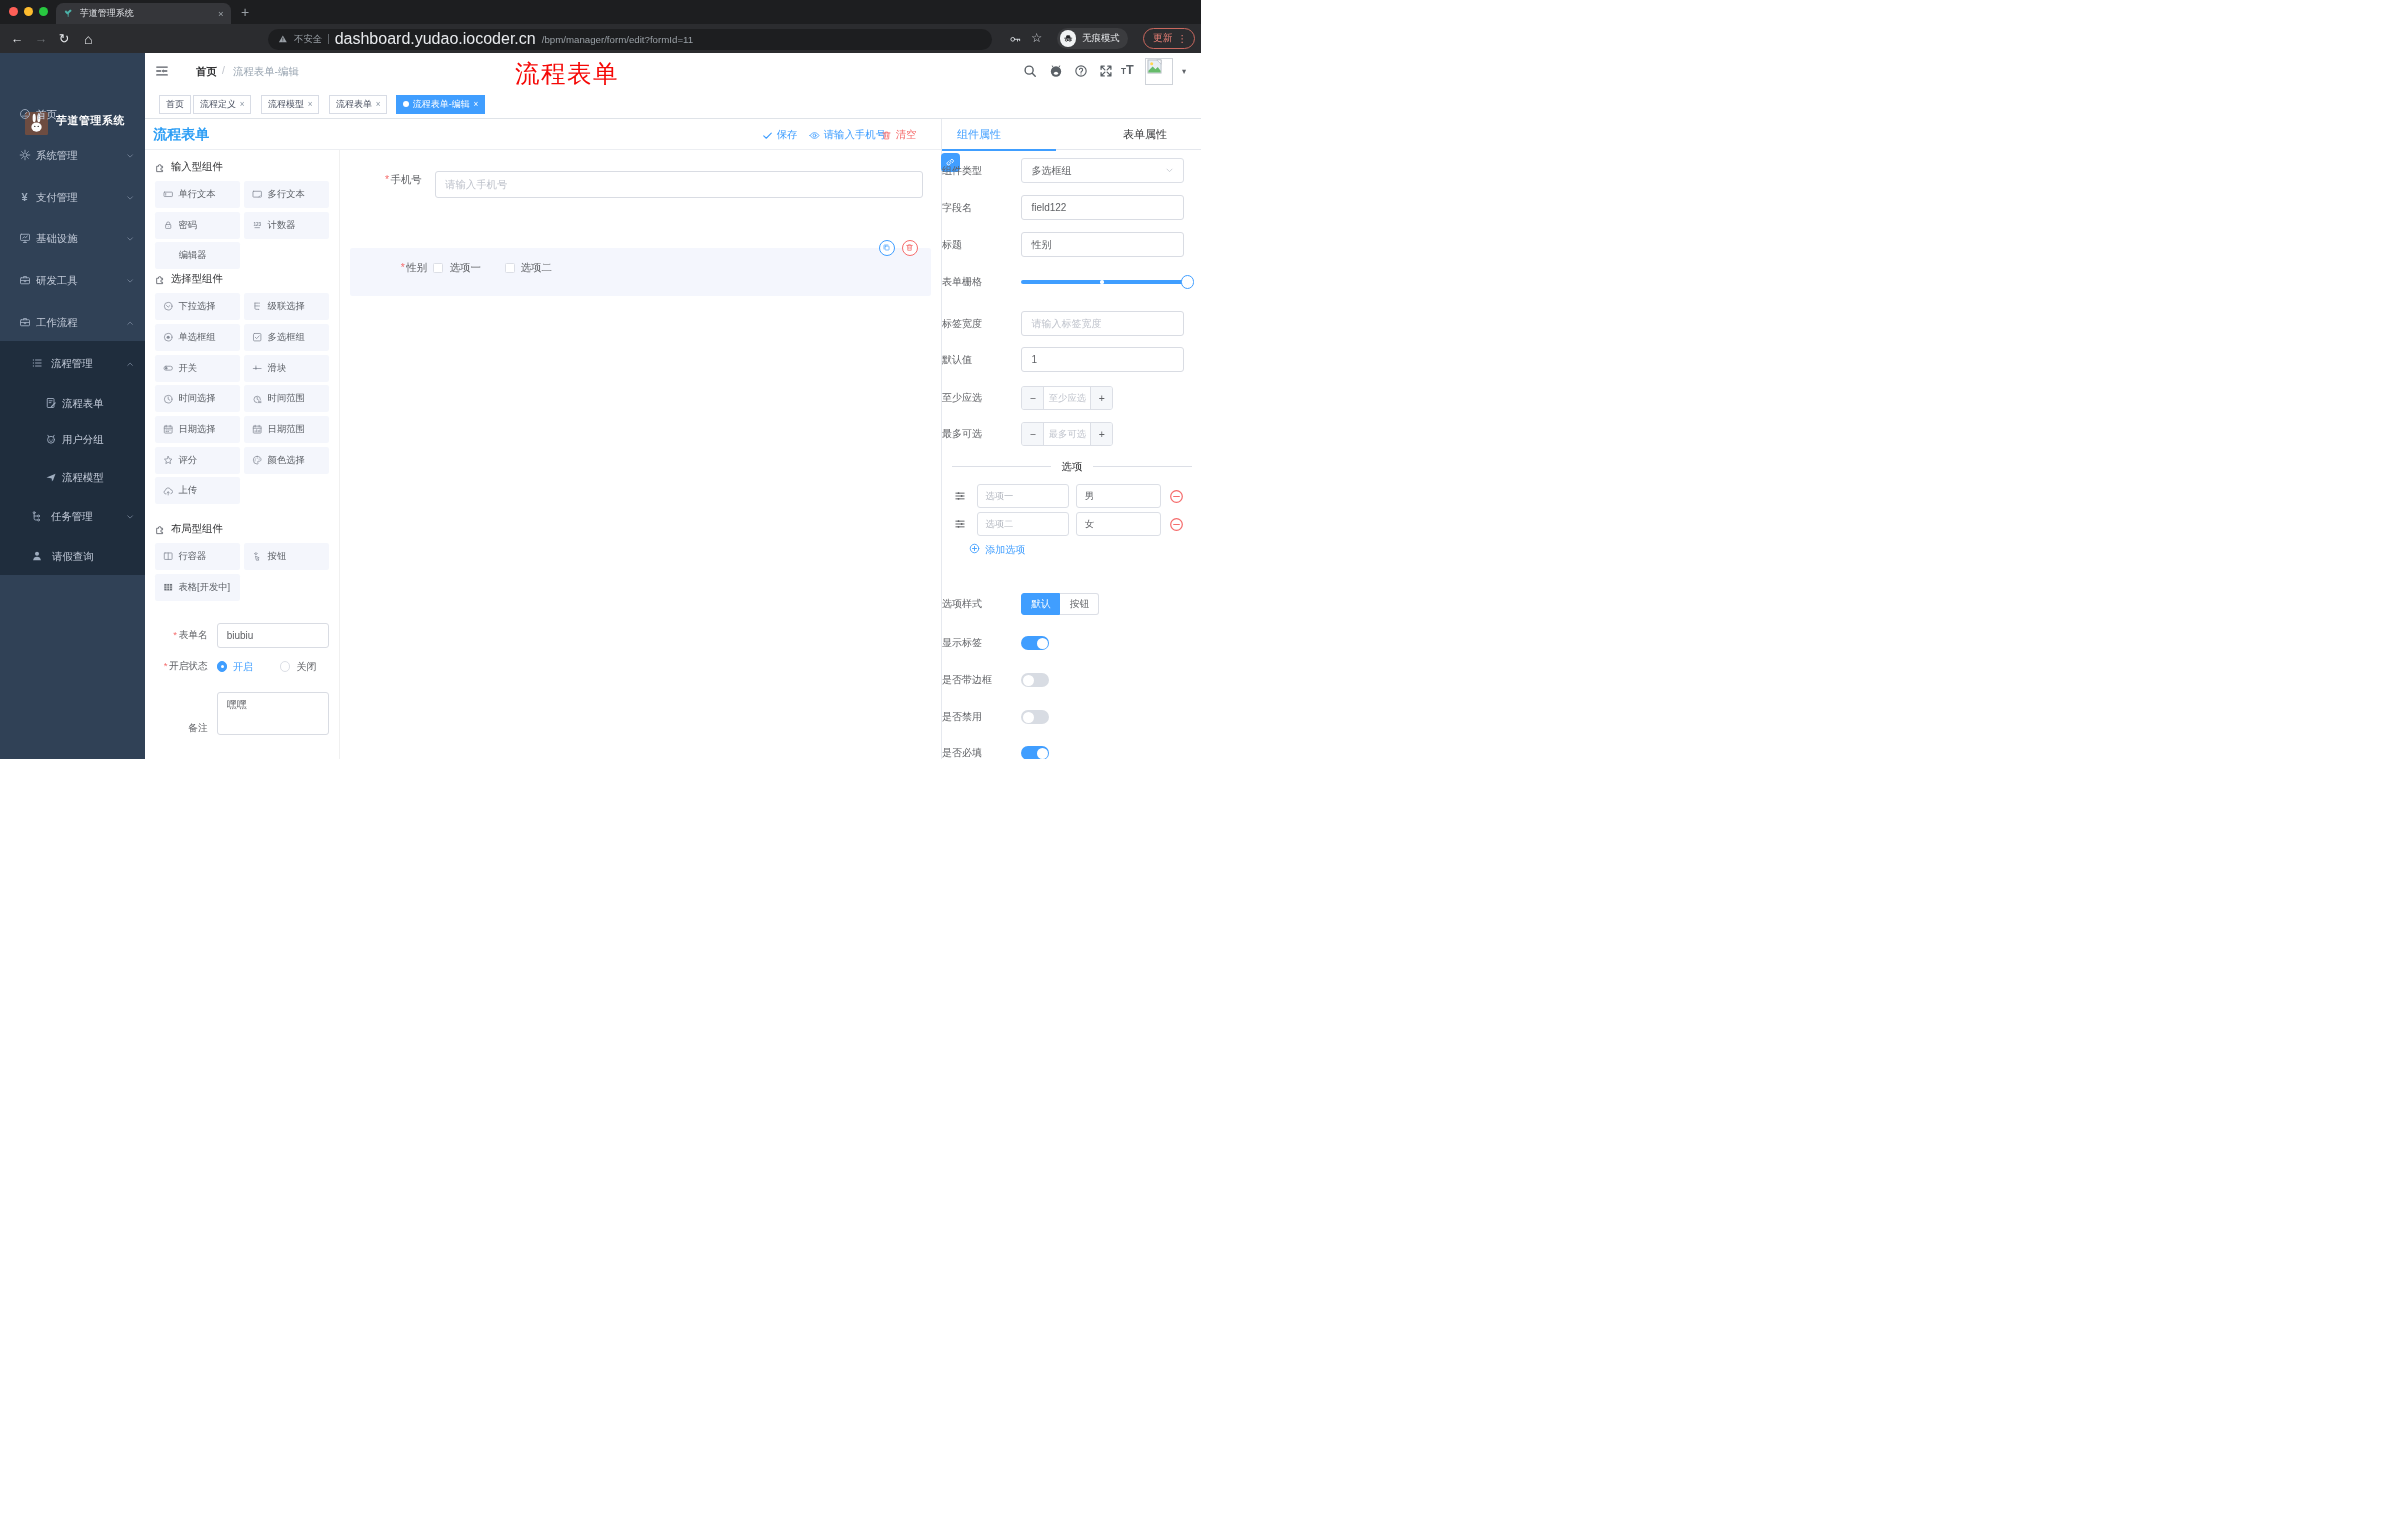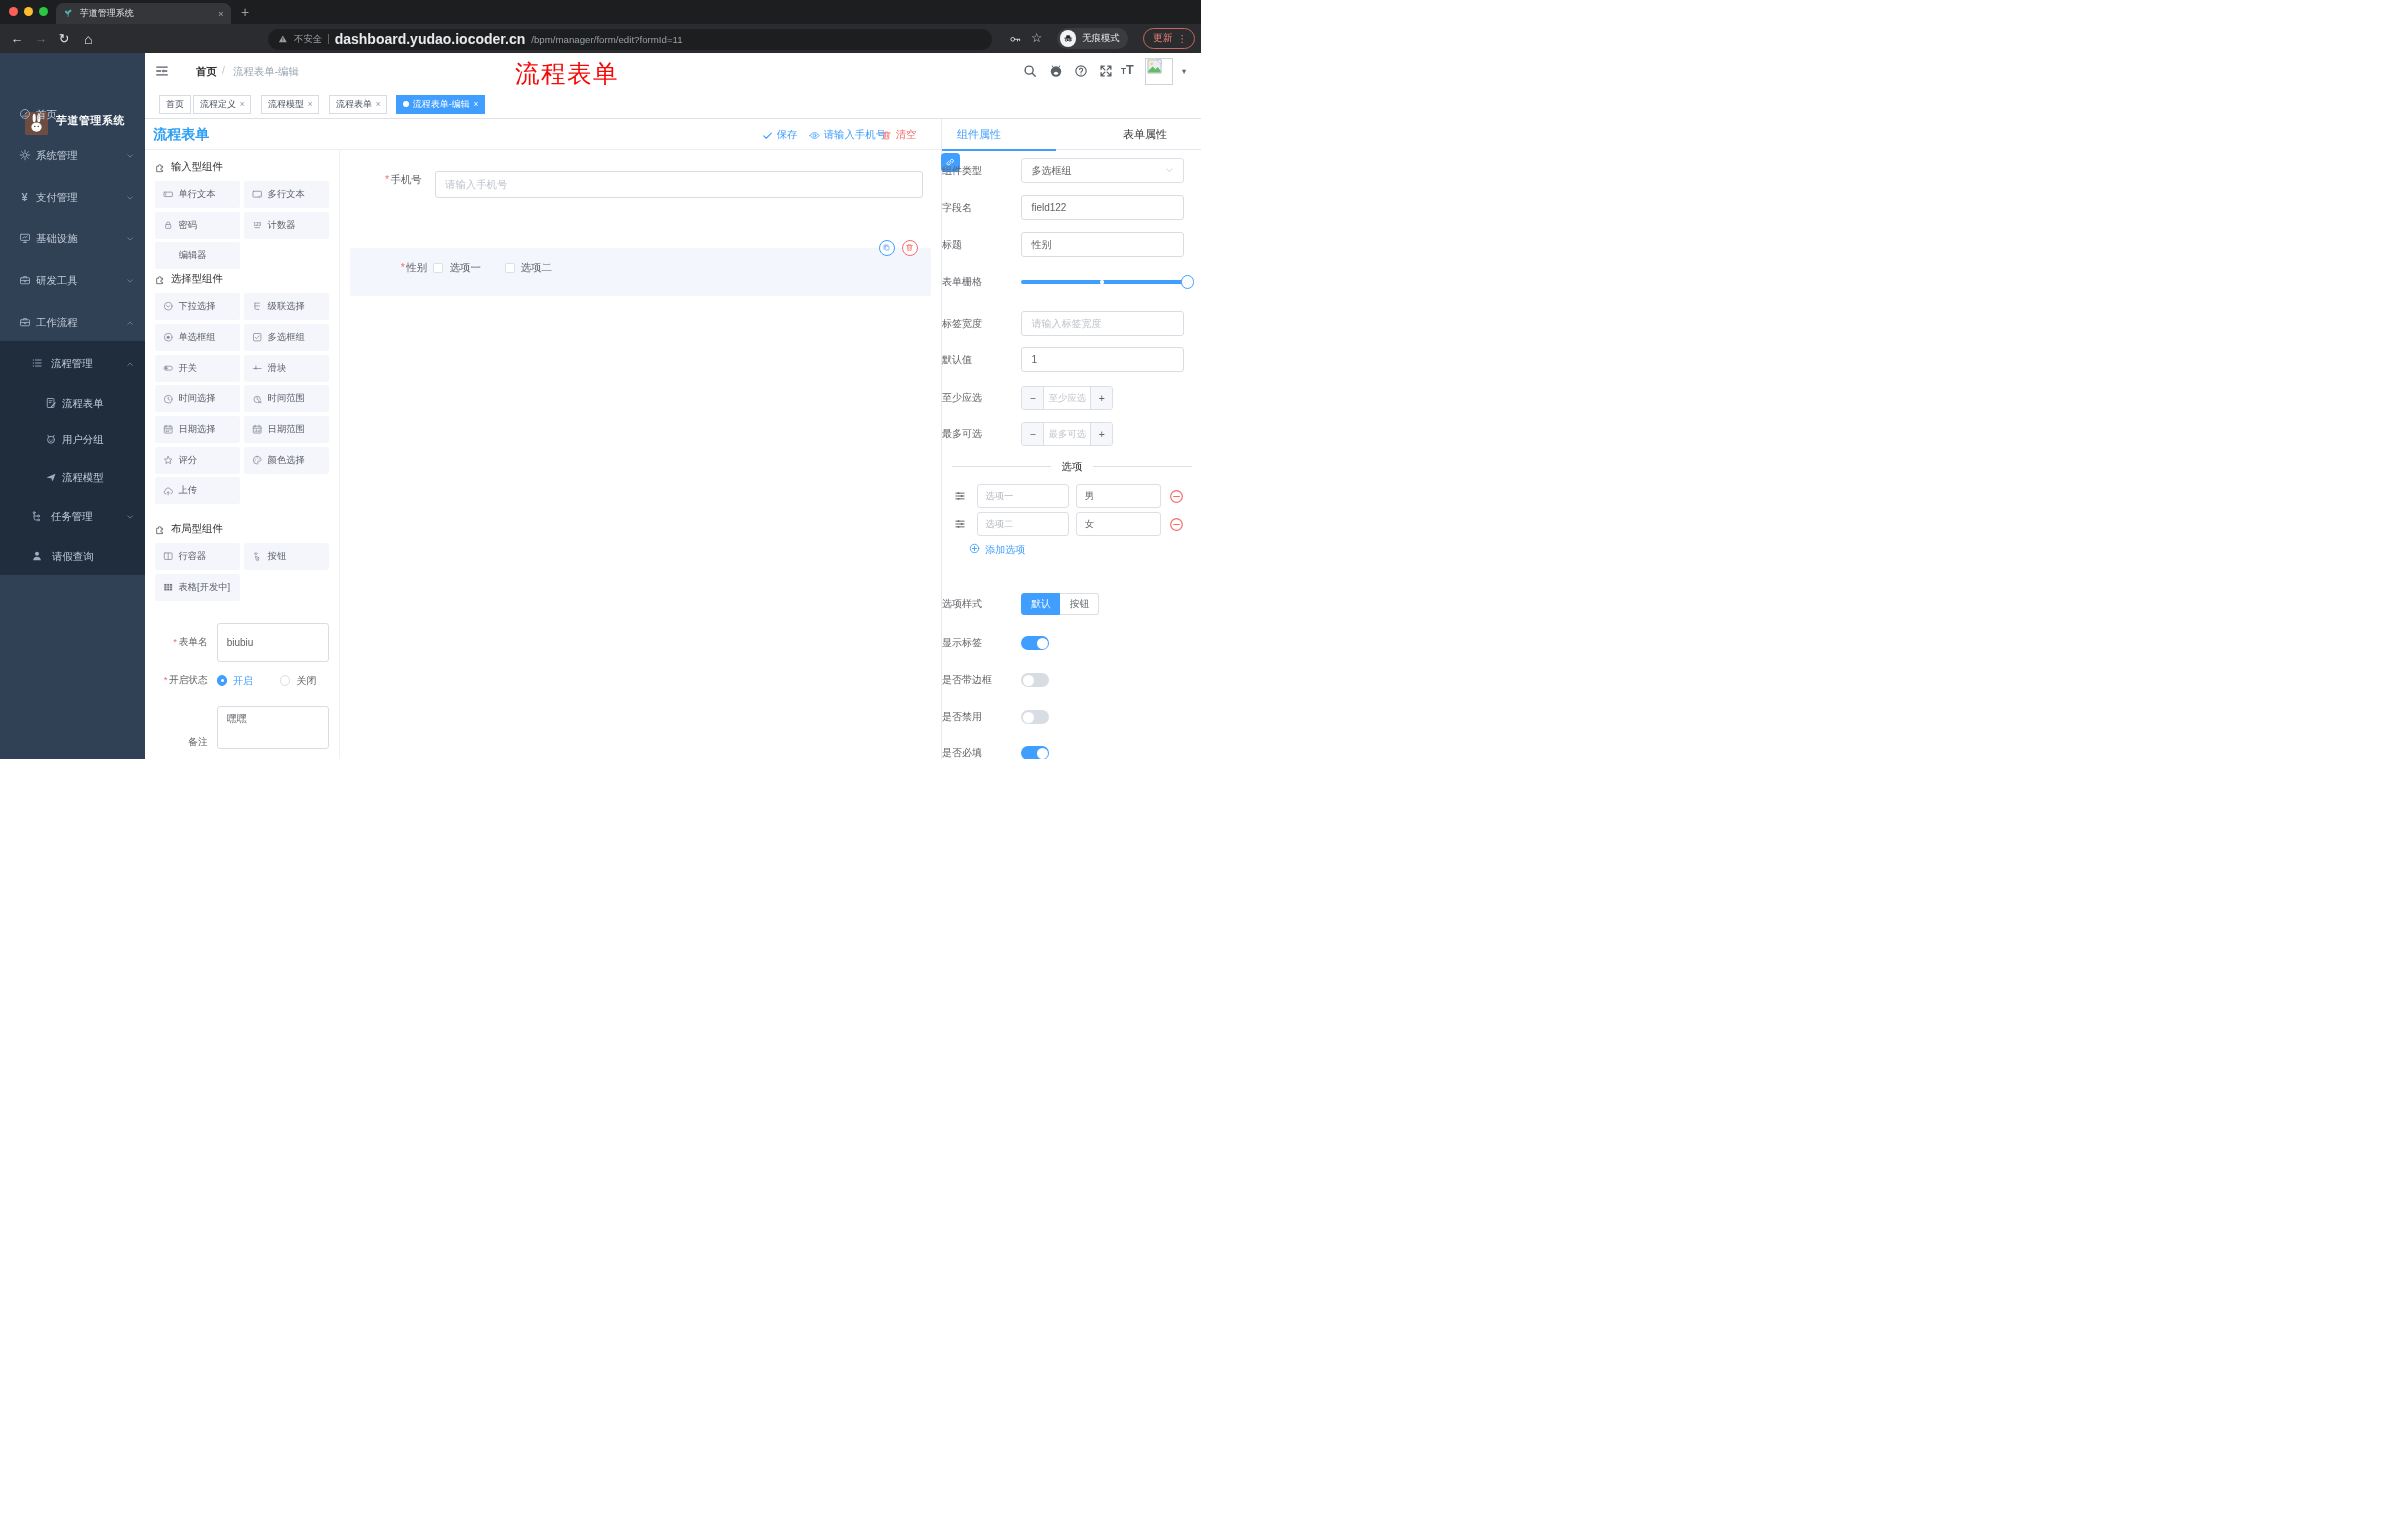--- a/index.html
+++ b/index.html
@@ -21,21 +21,21 @@
   #btab .t { color:#dfe1e5; font-size:9px; flex:1; white-space:nowrap; overflow:hidden; }
   .chrx { color:#9aa0a6; font-size:9.7px; }
   #newtab { left:241px; top:3px; color:#9aa0a6; font-size:14px; line-height:19.3px; }
   #toolbar { left:0; top:24px; width:1201px; height:30px; background:#2b2c2f; }
   .navg { top:6px; font-size:12.6px; color:#e8eaed; width:16.3px; text-align:center; line-height:18px; }
   .navg.dis { color:#6b6f74; }
   #urlbar { left:268px; top:4.5px; width:724px; height:21px; background:#1d1e20; border-radius:10.4px;
             display:flex; align-items:center; padding:0 10.4px; gap:6px; }
   #urlbar .sec { color:#9aa0a6; font-size:9.3px; }
   #urlbar .sep { width:0.7px; height:10.4px; background:#5f6368; }
-  #urlbar .dom { color:#e8eaed; font-size:14px;font-weight:bold; }
+  #urlbar .dom { color:#e8eaed; font-size:16px; }
   #urlbar .pth { color:#9aa0a6; font-size:9.7px; }
   #incog { left:1057px; top:3.7px; height:21.5px; border-radius:11px; background:#3b3c3f; display:flex;
            align-items:center; padding:0 9px 0 3px; gap:6px; }
   #incog .cir { width:16.3px; height:16.3px; border-radius:50%; background:#f1f3f4; display:flex;
                 align-items:center; justify-content:center; color:#202124; }
   #incog .t { color:#e8eaed; font-size:9.3px; }
   #updbtn { left:1143px; top:3.7px; height:21.5px; border:1.1px solid #c9685e; border-radius:11px;
             display:flex; align-items:center; padding:0 6.7px 0 9px; gap:5.2px; color:#ee8277; }
   #updbtn .t { font-size:9.7px; }
   #updbtn .dots { font-size:9.7px; letter-spacing:0; }
@@ -84,21 +84,21 @@
   .sechead { display:flex; align-items:center; gap:5.2px; font-size:10.4px; color:#303133; font-weight:500; }
   .sechead .ic { width:11px; height:11px; color:#5a5e66; }
   .cgrid { display:grid; grid-template-columns:1fr 1fr; gap:3.7px; margin-top:6.7px; }
   .cbtn { height:27px; background:#f4f6fc; border-radius:2.2px; display:flex; align-items:center;
           padding-left:8.2px; gap:5.2px; font-size:9.3px; color:#5c6066; white-space:nowrap; }
   .cbtn .ic { width:10.4px; height:10.4px; color:#878d98; }
   .cbtn.noic { padding-left:24px; }
   .frow { display:flex; align-items:center; margin-top:16.3px; }
   .flbl { width:53px; text-align:right; font-size:9.7px; color:#606266; margin-right:9px; flex:none; white-space:nowrap; }
   .req { color:#f56c6c; margin-right:1.5px; }
-  .inp { height:39px; border:0.7px solid #d9dce3; border-radius:3px; background:#fff; font-size:10px;
+  .inp { height:25px; border:0.7px solid #d9dce3; border-radius:3px; background:#fff; font-size:10px;
          color:#606266; padding:0 9px; width:100%; outline:none;
          font-family:"Liberation Sans","DejaVu Sans",sans-serif; }
   .inp::placeholder { color:#bfc3cc; }
   textarea.inp { height:43px; padding-top:5.2px; resize:none; }
   .radio { width:10.4px; height:10.4px; border-radius:50%; border:0.7px solid #dcdfe6; background:#fff; flex:none; }
   .radio.sel { border-color:#409eff; background:#409eff; position:relative; }
   .radio.sel::after { content:""; position:absolute; left:3px; top:3px; width:3px; height:3px;
                       border-radius:50%; background:#fff; }
 
   

